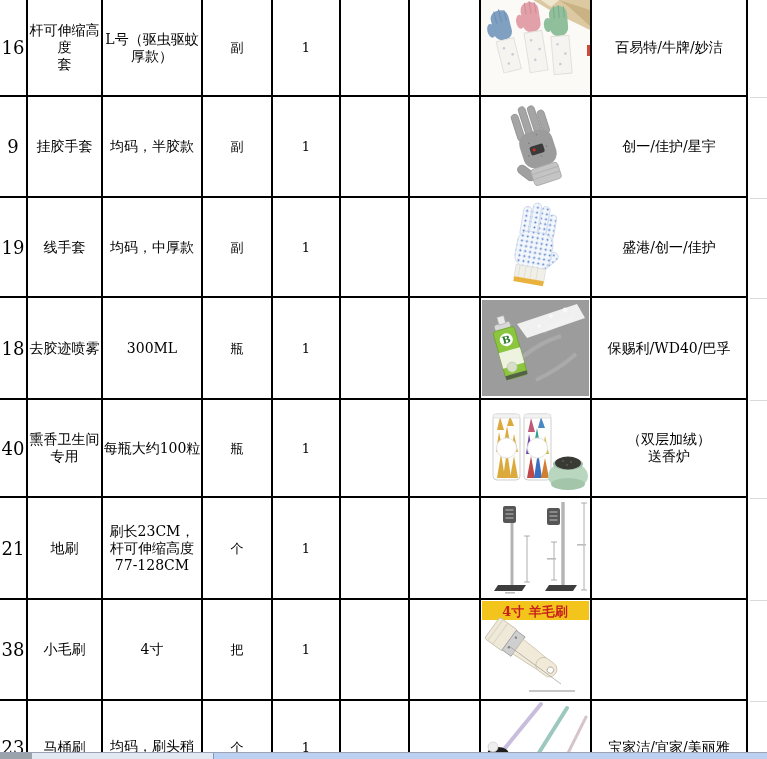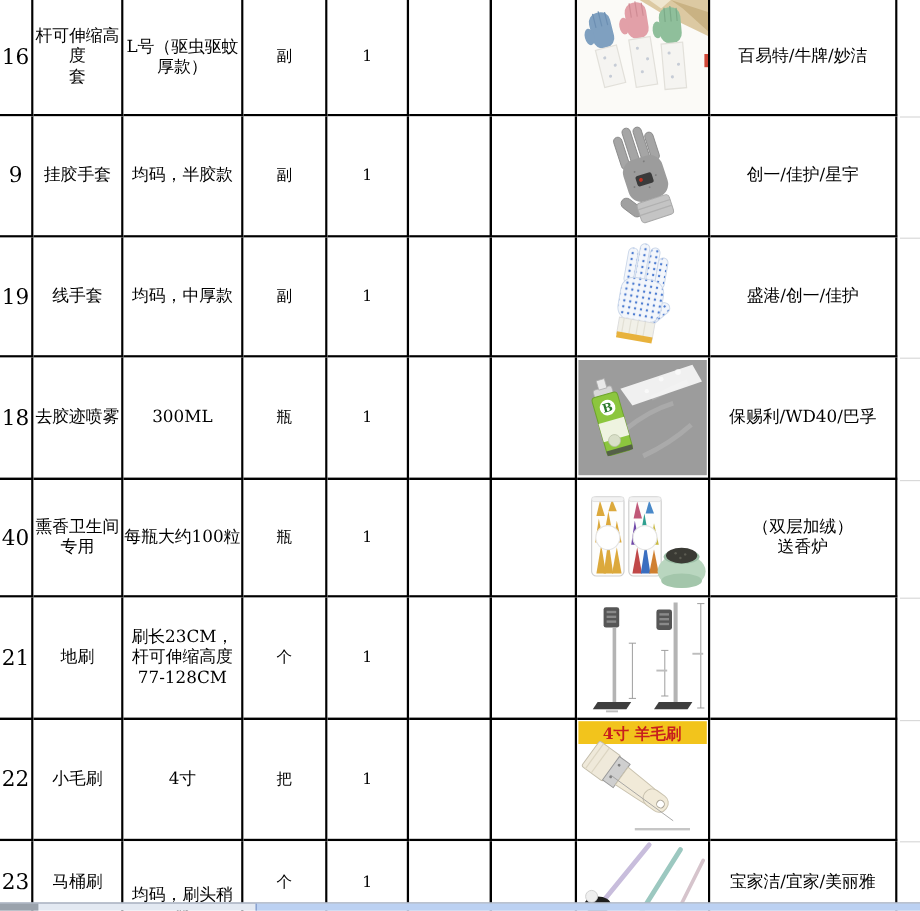--- a/index.html
+++ b/index.html
@@ -25,21 +25,21 @@
     text-align:center;
     background:#fff;
   }
   .txt{white-space:pre-line;line-height:17px;font-size:14px;}
   .c-num .txt{font-size:18px;}
   .c-qty .txt,.c-unit .txt{font-size:13px;}
   .c-img{padding:0;}
   .c-img svg{display:block;}
   
   .row:last-child .cell{border-bottom:none;align-items:flex-end;}
-  .row:last-child .cell .txt{margin-bottom:17px;}
+  .row:last-child .cell .txt{margin-bottom:5px;}
   .row:last-child .c-spec .txt{margin-bottom:-11px;}
   .row:last-child .c-img{align-items:flex-start;}
   
   .right-strip{position:absolute;left:748px;top:0;width:19px;height:759px;background:#fff;}
   .right-strip .gline{position:absolute;left:2px;right:0;height:1px;background:#d9d9d9;}
   
   .bottom-strip{position:absolute;left:0;top:752px;width:767px;height:7px;background:#e3e9f2;border-top:1px solid #9aa3b4;box-sizing:border-box;}
   .bottom-strip .cap{position:absolute;left:0;top:0;width:32px;height:100%;background:#9aa2ac;}
   .bottom-strip .thumb{position:absolute;left:213px;top:0;right:0;height:100%;background:#bcd1f2;border-left:1px solid #7e97c8;box-sizing:border-box;}
 </style>
@@ -410,21 +410,21 @@
   <rect x="96" y="46" width="9" height="1.6" fill="#bdbdbd"></rect>
 </svg>
 </span>
       </div>
     <div class="cell c-brand">
         <span class="txt"></span>
       </div>
   </div>
     <div class="row">
     <div class="cell c-num">
-        <span class="txt">22</span>
+        <span class="txt">38</span>
       </div>
     <div class="cell c-name">
         <span class="txt">小毛刷</span>
       </div>
     <div class="cell c-spec">
         <span class="txt">4寸</span>
       </div>
     <div class="cell c-unit">
         <span class="txt">把</span>
       </div>

